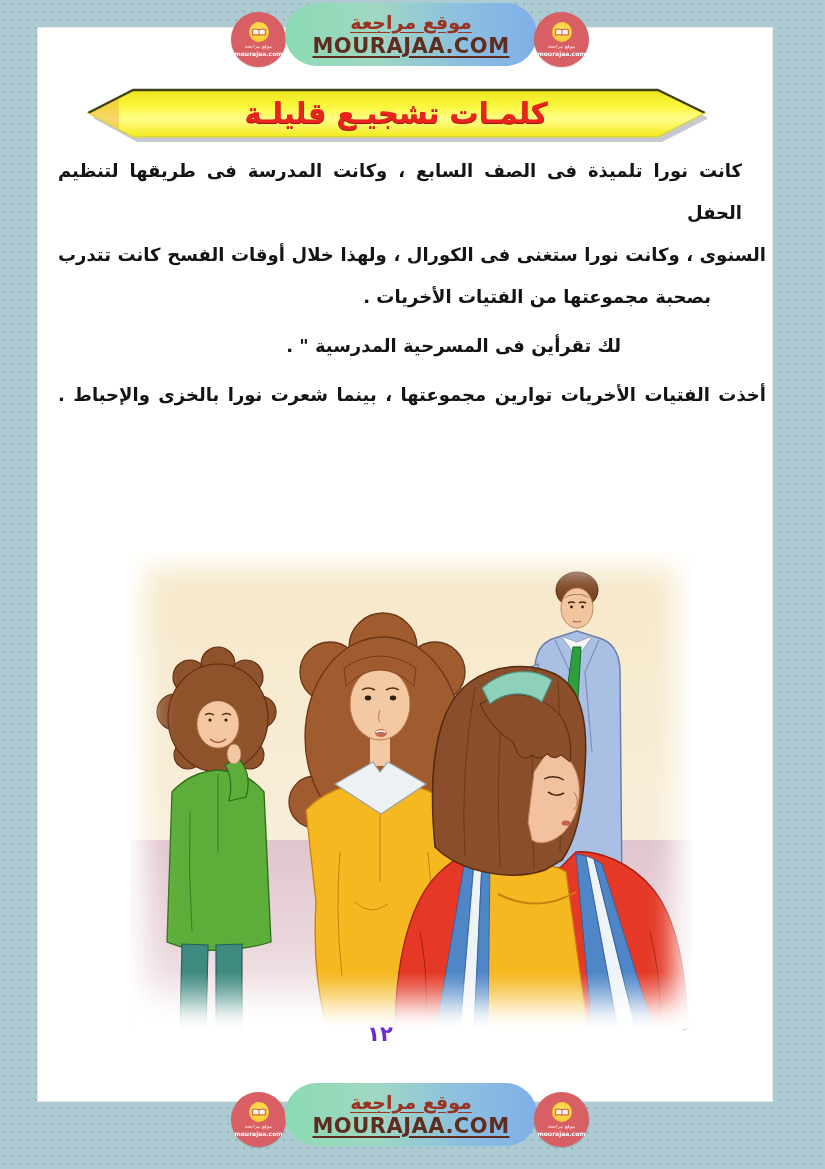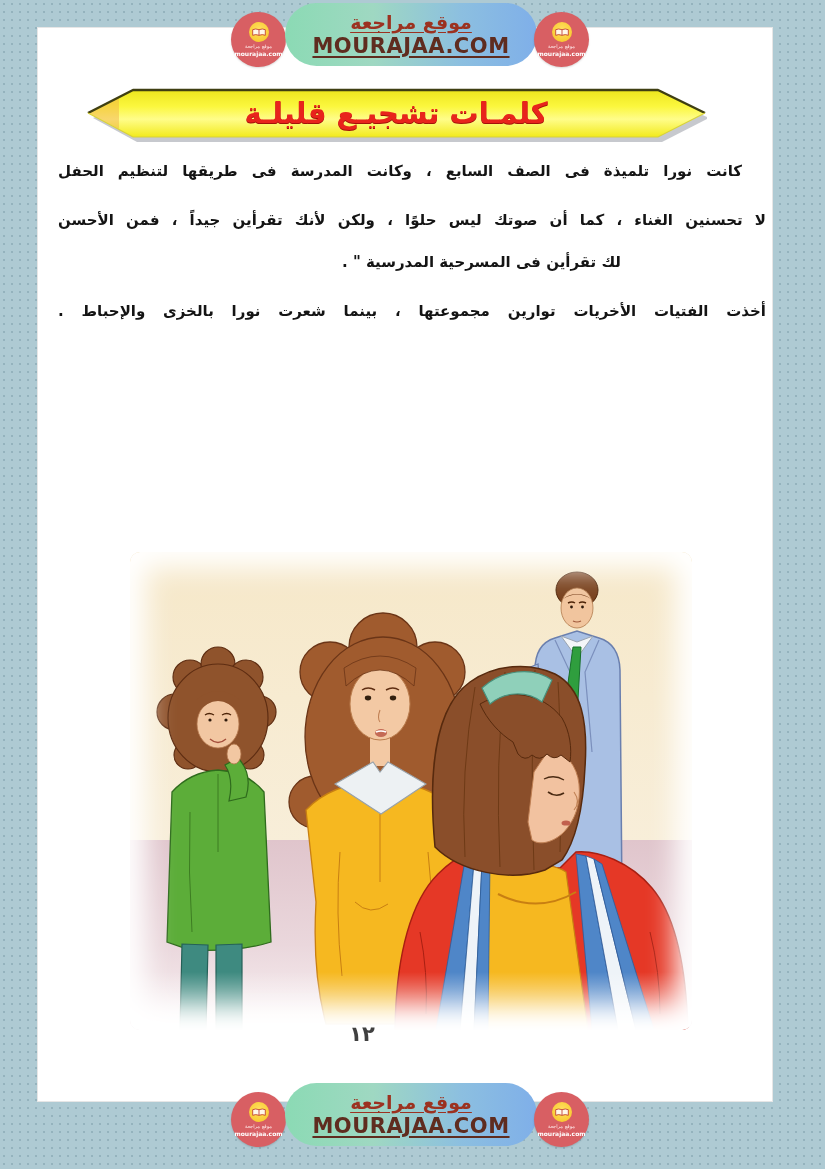--- a/index.html
+++ b/index.html
@@ -50,42 +50,42 @@
   .title-text{
     position:absolute;left:0;top:6px;width:622px;height:46px;
     display:flex;align-items:center;justify-content:center;
     font-size:29px;font-weight:bold;color:#e8241c;direction:rtl;
     text-shadow:0 1px 0 #a31108;
   }
   
   .story{position:absolute;left:58px;top:150px;width:708px;z-index:5;}
   .para{margin:0 0 7px 0;}
   .line{
-    direction:rtl;font-size:15px;font-weight:600;color:#141414;
+    direction:rtl;font-size:18px;font-weight:600;color:#141414;
     line-height:42px;white-space:normal;
   }
   .j{text-align:justify;text-align-last:justify;}
   .r{text-align:right;}
   .indent{padding-right:24px;}
   .end1{padding-left:0;margin-left:0;margin-right:0;padding-right:55px;}
   .end2{padding-right:145px;}
   
   .illustration{
     position:absolute;left:130px;top:552px;width:562px;height:478px;z-index:4;
     border-radius:10px;overflow:hidden;
   }
   .illustration .vignette{
     position:absolute;inset:0;border-radius:10px;
     box-shadow:inset 0 0 28px 16px #ffffff;pointer-events:none;
   }
   .illustration svg{display:block;}
   
   .page-number{
-    position:absolute;left:312px;top:1022px;width:100px;z-index:6;
-    text-align:center;font-size:21px;font-weight:bold;color:#404040;direction:rtl;
+    position:absolute;left:330px;top:1022px;width:100px;z-index:6;
+    text-align:center;font-size:21px;font-weight:bold;color:#6d28d9;direction:rtl;
   }
 </style>
 </head>
 <body>
 
 <div class="page"></div>
 
 <div class="banner header">
   <div class="logo-circle left">
     <div class="logo-yellow">
@@ -132,23 +132,24 @@
 
     <polyline points="3,29 48,6 573,6 620,29" fill="none" stroke="#3f3f12" stroke-width="2.5" stroke-linejoin="round"></polyline>
     <polyline points="620,29 573,53 48,53 3,29" fill="none" stroke="#d8d23a" stroke-width="1.2"></polyline>
   </svg>
   <div class="title-text">كلمـات تشجيـع قليلـة</div>
 </div>
 
 <div class="story">
   <div class="para">
     <div class="line j indent" dir="rtl">كانت نورا تلميذة فى الصف السابع ، وكانت المدرسة فى طريقها لتنظيم  الحفل</div>
+    <div class="line j" dir="rtl">السنوى ، وكانت نورا ستغنى فى الكورال ، ولهذا خلال أوقات الفسح كانت تتدرب</div>
+    <div class="line r end1" dir="rtl">بصحبة مجموعتها من الفتيات الأخريات .</div>
   </div>
   <div class="para">
-    <div class="line j" dir="rtl">لا تحسنين الغناء ، كما أن صوتك ليس حلوًا ، ولكن لأنك تقرأين جيداً ، فمن الأحسن</div>
     <div class="line r end2" dir="rtl">لك تقرأين فى المسرحية المدرسية " .</div>
   </div>
   <div class="para">
     <div class="line j" dir="rtl">أخذت الفتيات الأخريات توارين مجموعتها ،  بينما شعرت نورا بالخزى والإحباط .</div>
   </div>
 </div>
 
 <div class="illustration">
   <svg width="562" height="478" viewBox="0 0 562 478">
     <defs>

